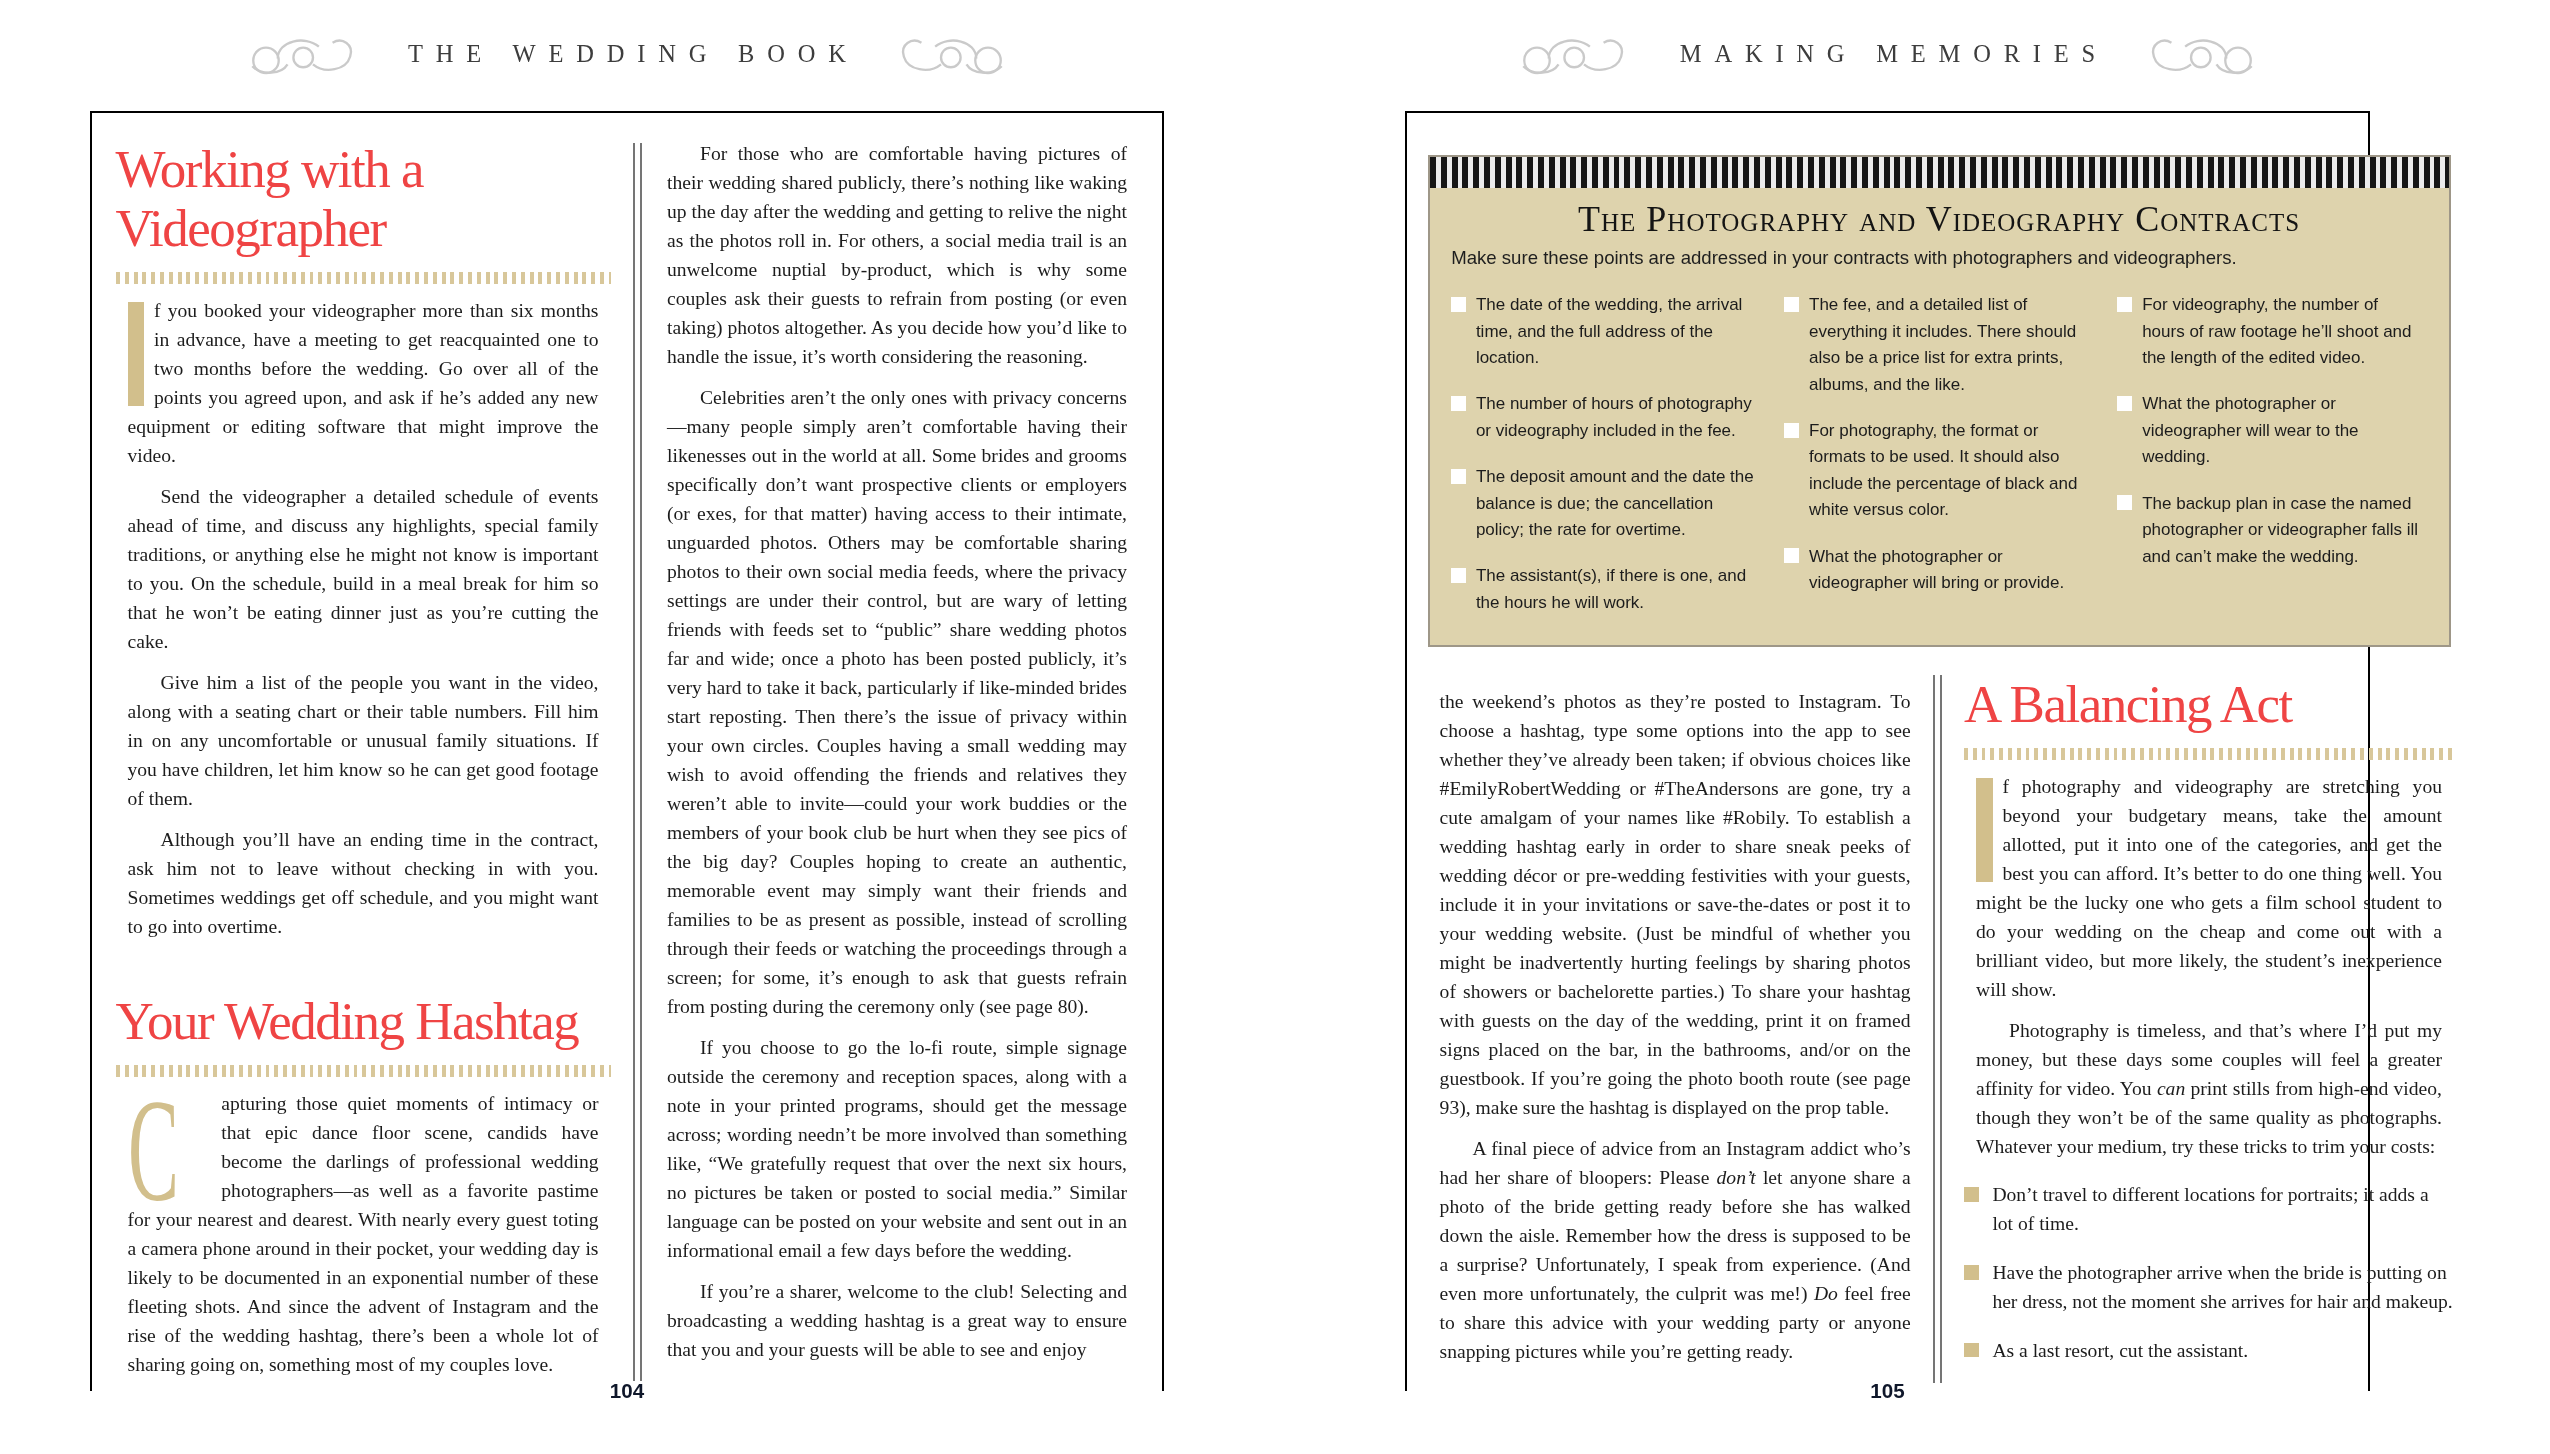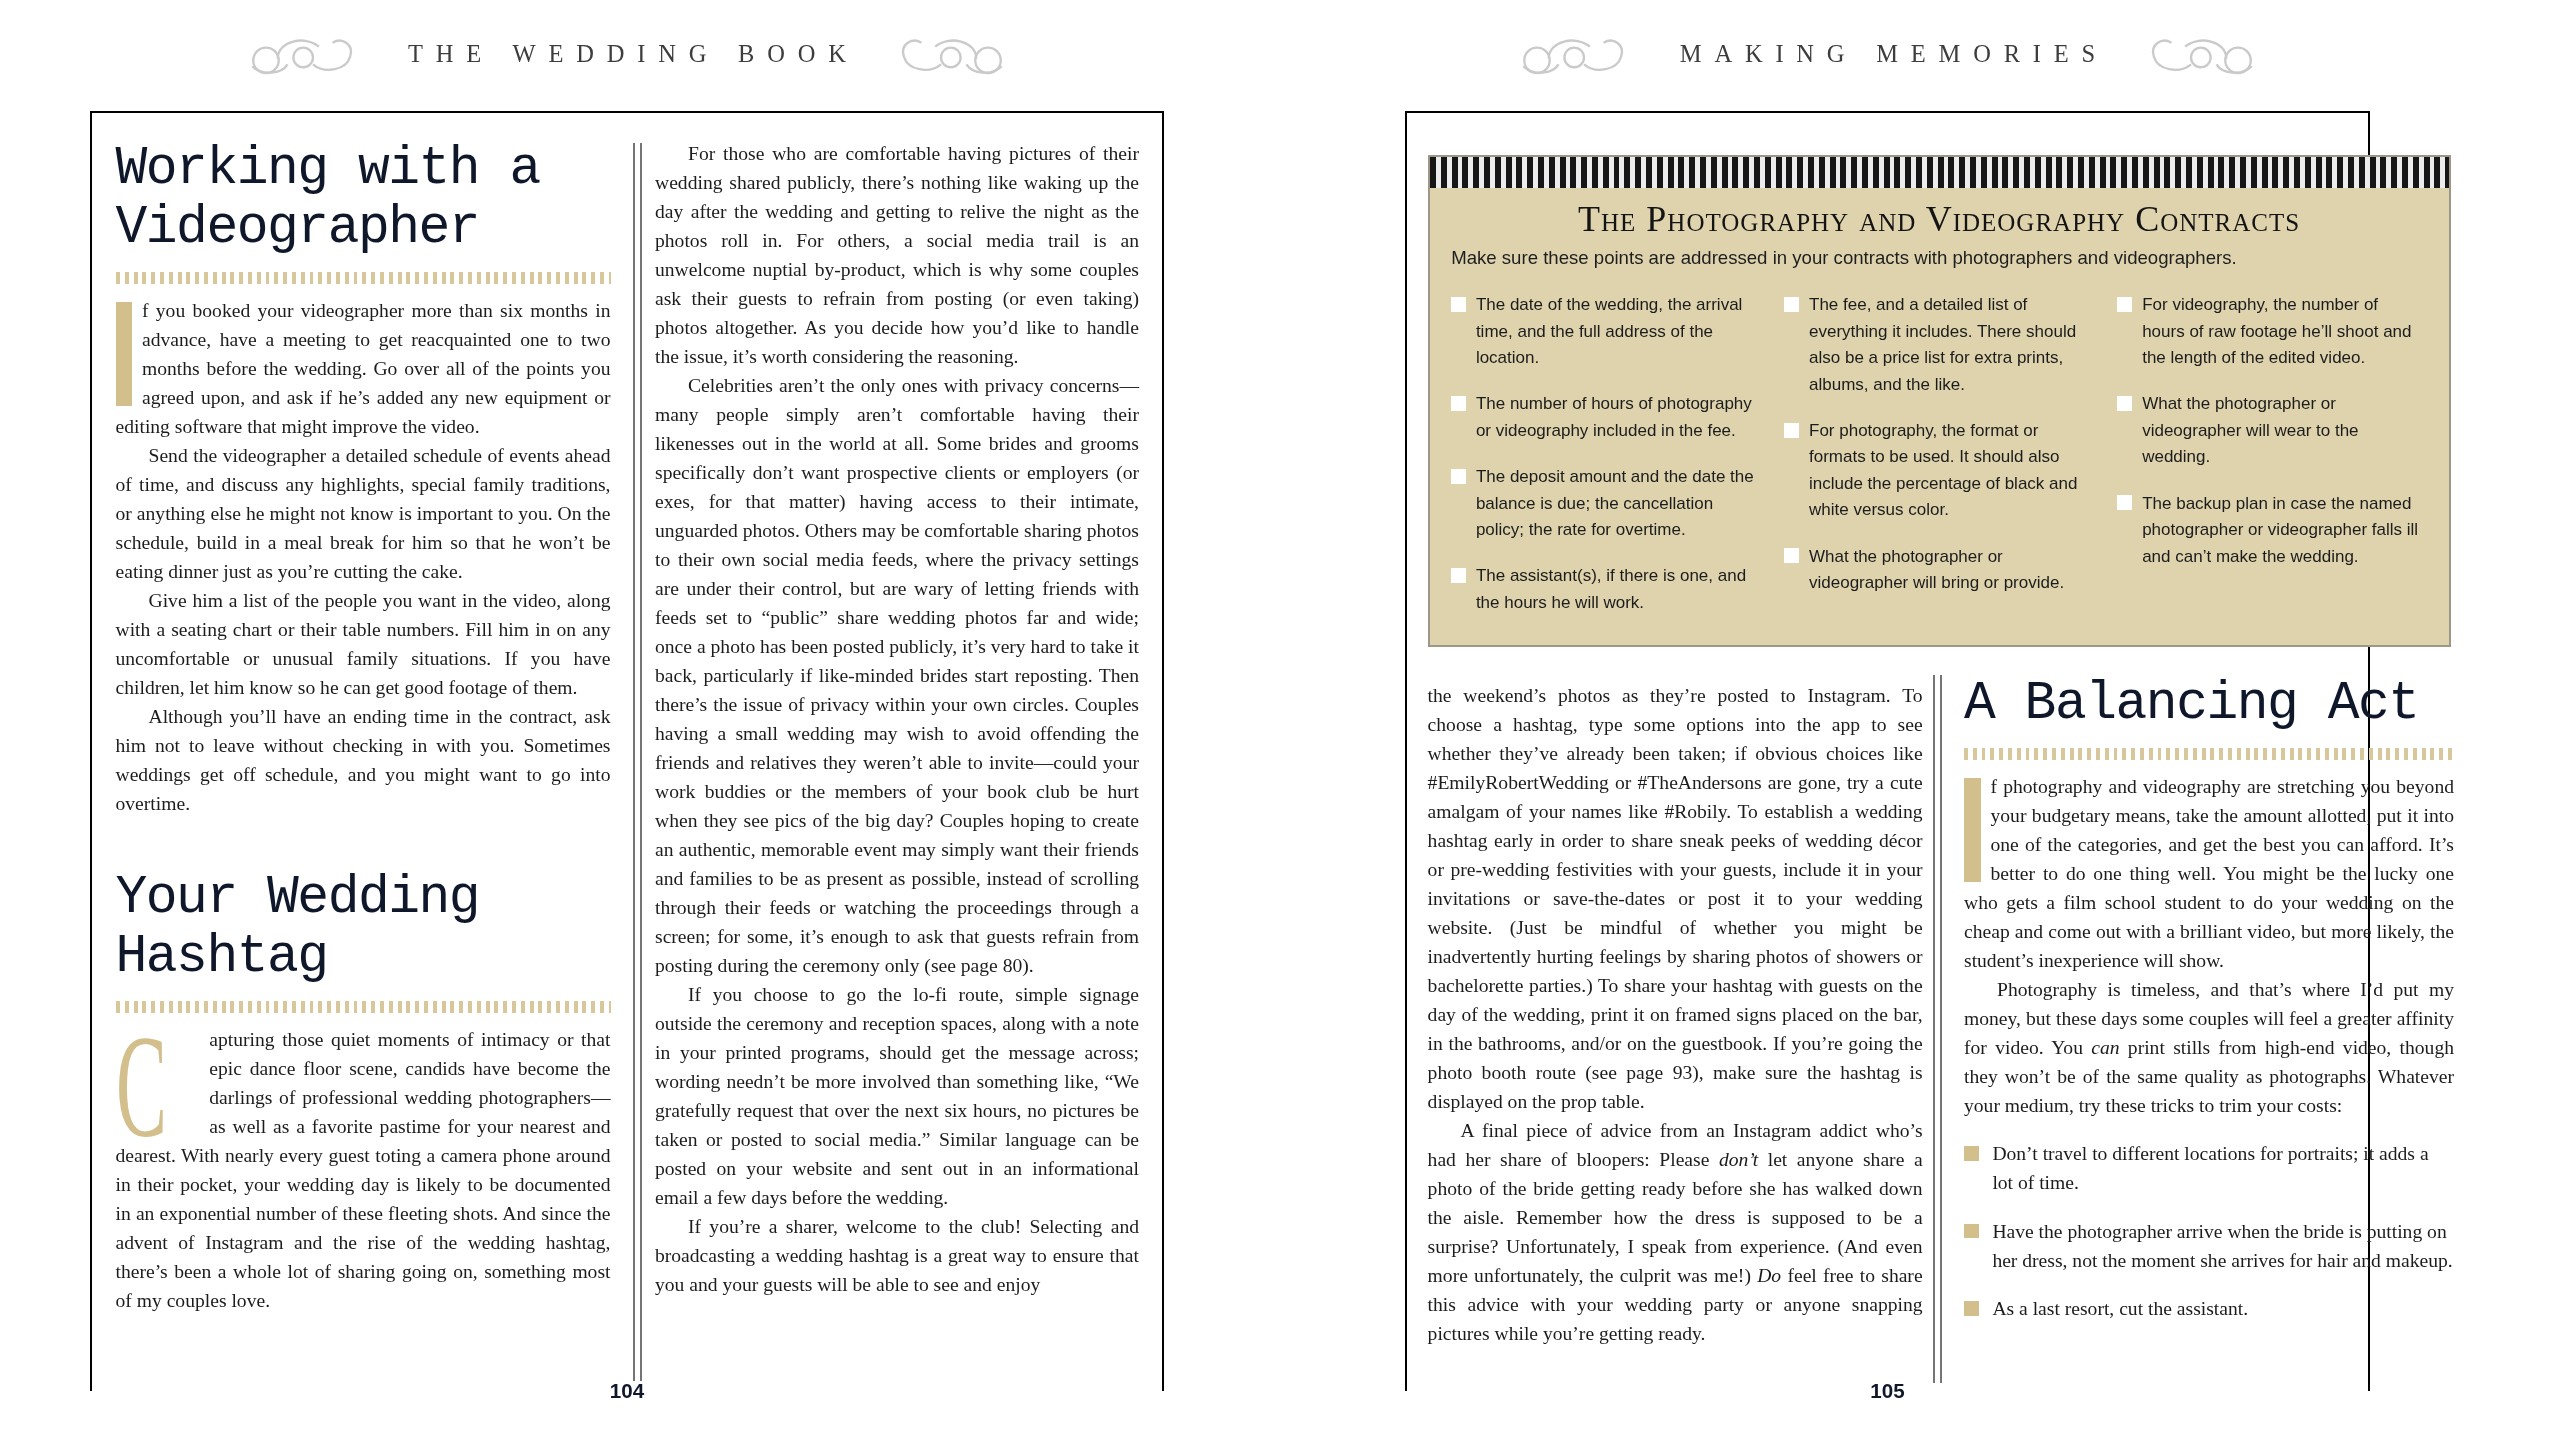--- a/index.html
+++ b/index.html
@@ -17,27 +17,27 @@
   .flourish.flip{transform:scaleX(-1);}
   .col{position:absolute;top:111px;}
   .col-l1{left:25.5px;width:495px;}
   .col-l2{left:565px;width:484px;}
   .col-r1{left:22.6px;top:675px;width:495px;}
   .col-r2{left:559px;top:675px;width:490px;}
   .divider{position:absolute;width:4.9px;box-sizing:content-box;
            border-left:2px solid #757575;border-right:2px solid #757575;}
   .div-l{left:543px;top:143px;height:1238px;}
   .div-r{left:528px;top:675px;height:708px;}
-  .sec-title{font-size:53px;line-height:1.12;letter-spacing:-1.5px;color:#0f172a;margin:0;font-weight:400;font-family:Liberation Mono, monospace;}
+  .sec-title{font-size:53px;line-height:1.12;letter-spacing:-1.5px;color:#ef4444;margin:0;font-weight:400;}
   .mt-first{margin-top:29px;}
   .mt-second{margin-top:51px;}
   .rule-stripes{height:11.8px;margin-top:13.7px;
      background:repeating-linear-gradient(90deg,#d8c79a 0 3.9px,rgba(0,0,0,0) 3.9px 8.8px);}
   .flow{margin-top:11.8px;}
-  .bp{font-size:19.6px;line-height:29px;text-align:justify;margin:0;}
+  .bp{font-size:19.6px;line-height:29px;text-align:justify;margin:12px;}
   .bp.ind{text-indent:33px;}
   .bp em{font-style:italic;}
   .dropcap{float:left;font-size:147px;line-height:.78;height:106px;width:84px;color:#d2bf8c;
            margin:4.9px 9.8px 0 0;transform:scaleX(.52);transform-origin:0 13.7px;overflow:visible;}
   .dropcap.bar{width:16.7px;background:#d2bf8c;color:rgba(0,0,0,0);transform:none;height:104px;margin-top:5.9px;overflow:hidden;}
   .pagenum{position:absolute;top:1379px;left:0;width:100%;text-align:center;
            font-family:"Liberation Sans",sans-serif;font-weight:700;font-size:20.6px;color:#0f172a;}
   
   .cbox{position:absolute;left:22.6px;top:155px;width:1023px;height:492px;box-sizing:border-box;
         background:#ded3ad;border:2px solid #9e9788;}

